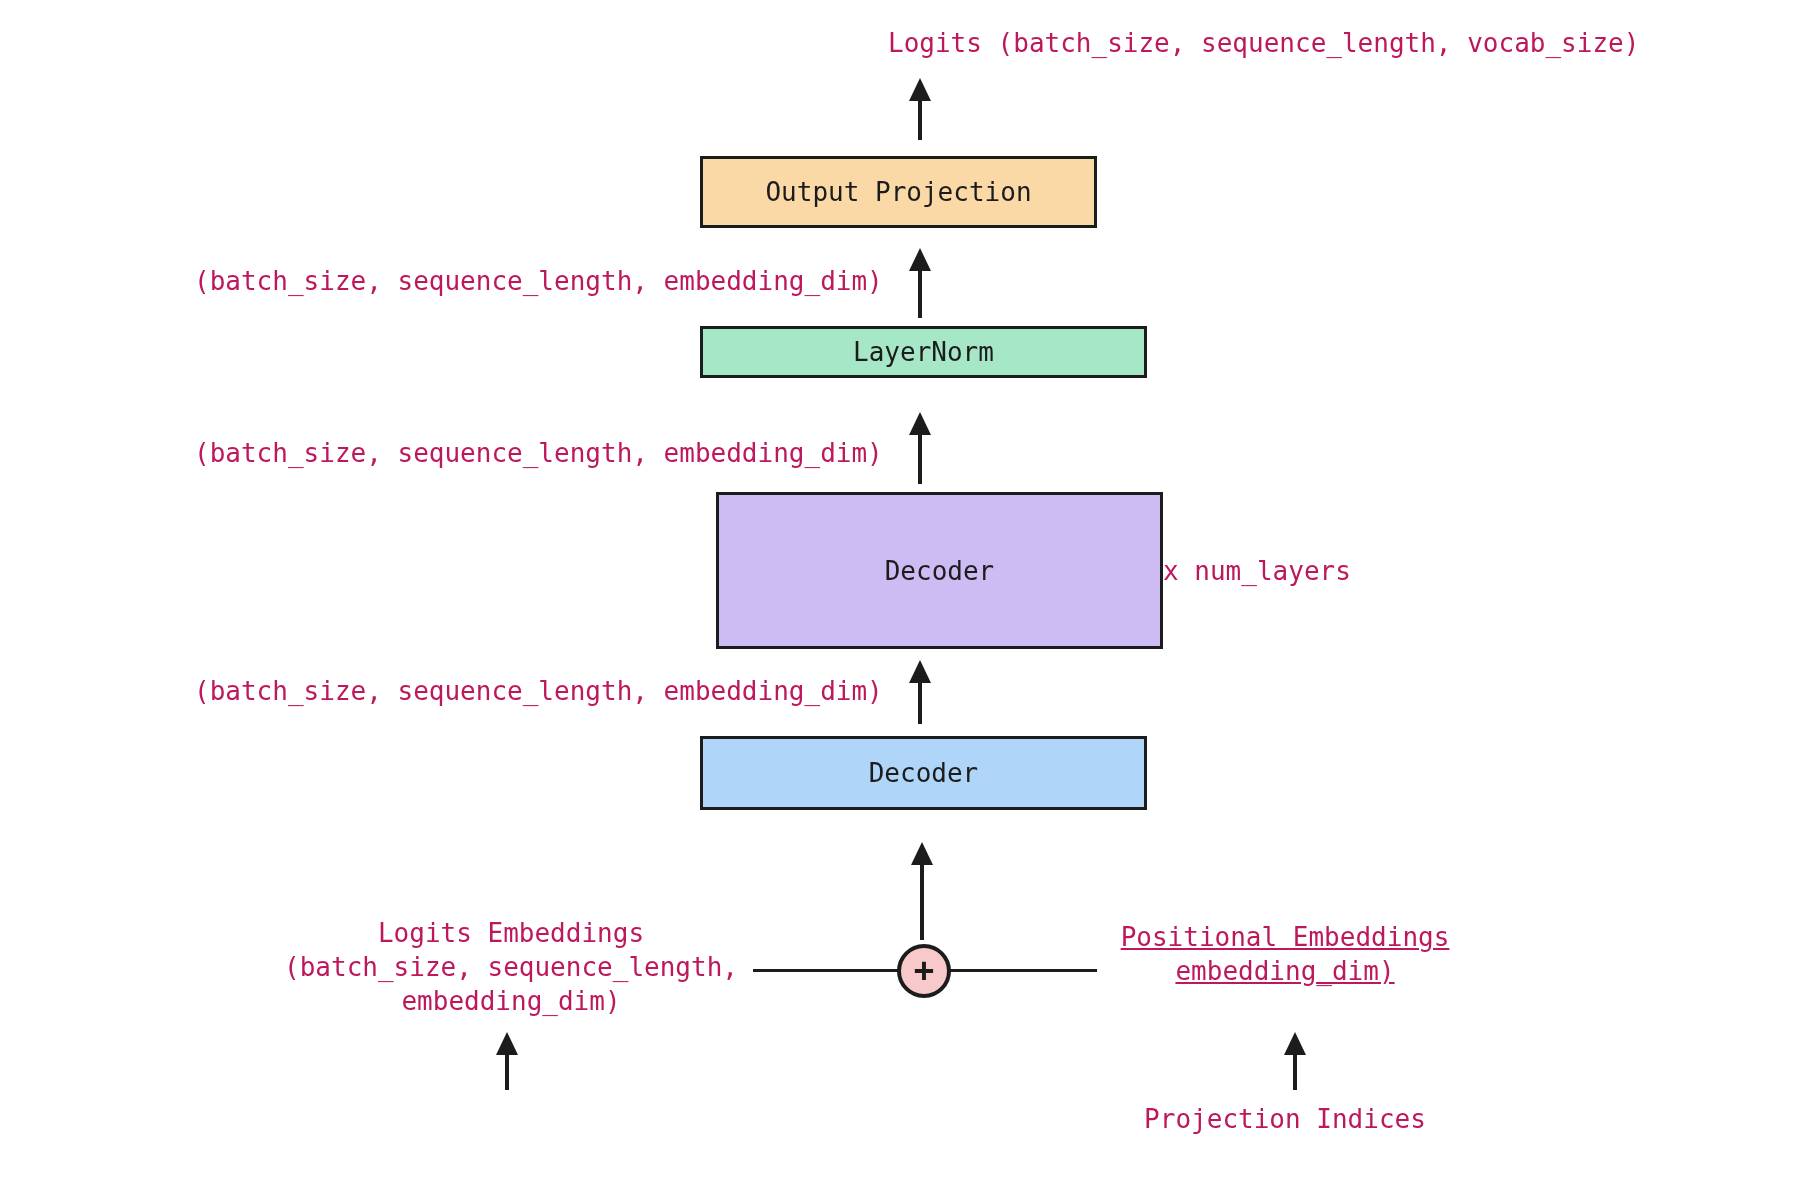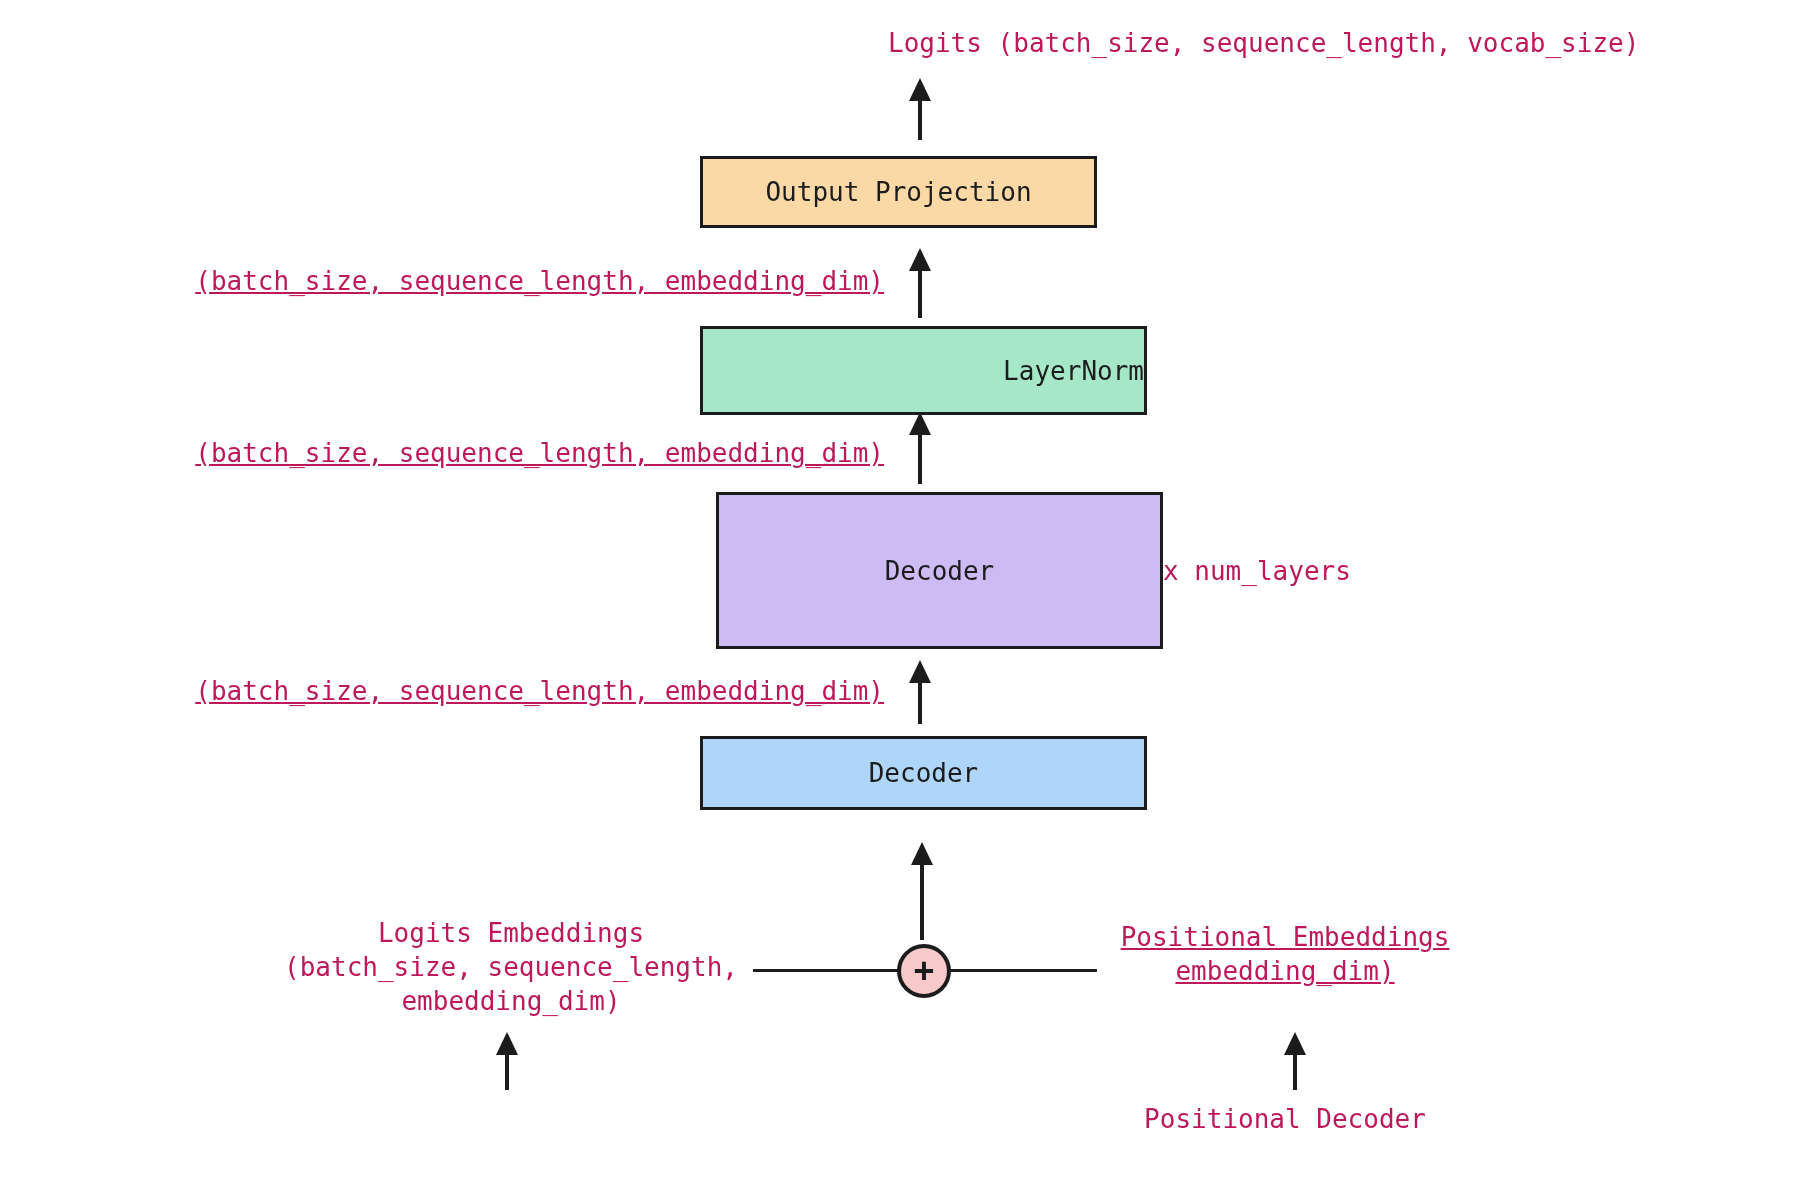--- a/index.html
+++ b/index.html
@@ -13,21 +13,21 @@
     overflow: hidden;
   }
   .txt {
     position: absolute;
     font-size: 26px;
     line-height: 34px;
     white-space: pre;
     color: #be185d;
   }
   .center { text-align: center; white-space: normal; }
-  .right  { text-align: right; text-decoration: underline; }
+  .right  { text-align: left; }
   .node {
     position: absolute;
     border: 3px solid #1c1c1c;
     box-sizing: border-box;
     display: flex;
     align-items: center;
     justify-content: center;
     font-size: 26px;
   }
   .arrow-up {
@@ -85,21 +85,21 @@
     <span>Output Projection</span>
   </div>
 
   <div class="txt right" style="left:194px; top:264px; width:690px;">(batch_size, sequence_length, embedding_dim)</div>
 
   <div class="arrow-up" style="left:908px; top:248px; height:70px;">
     <div class="head"></div>
     <div class="shaft"></div>
   </div>
 
-  <div class="node" style="left: 700px; top: 326px; width: 447px; height: 89px; background-color: rgb(166, 231, 200); justify-content: flex-end;">
+  <div class="node" style="left: 700px; top: 326px; width: 447px; height: 52px; background-color: rgb(166, 231, 200);">
     <span>LayerNorm</span>
   </div>
 
   <div class="txt right" style="left:194px; top:436px; width:690px;">(batch_size, sequence_length, embedding_dim)</div>
 
   <div class="arrow-up" style="left:908px; top:412px; height:72px;">
     <div class="head"></div>
     <div class="shaft"></div>
   </div>
 
@@ -148,16 +148,16 @@
     <div class="shaft"></div>
   </div>
 
   <div class="arrow-up" style="left:1283px; top:1032px; height:58px;">
     <div class="head"></div>
     <div class="shaft"></div>
   </div>
 
 
   <div class="txt center" style="left:1055px; top:1102px; width:460px;">
-    <div>Positional Decoder</div>
+    <div>Projection Indices</div>
   </div>
 
 </div>
 
 </body></html>

